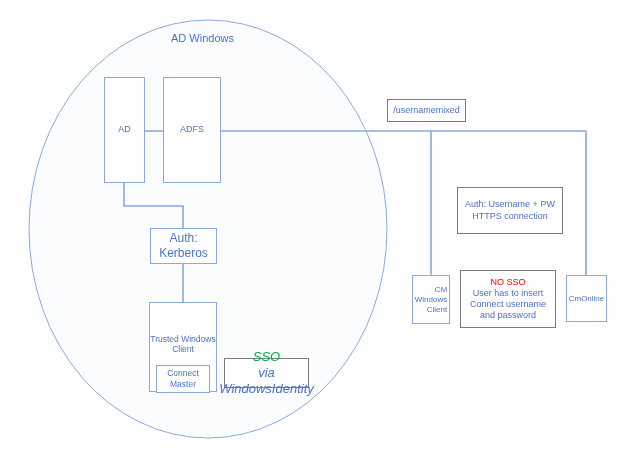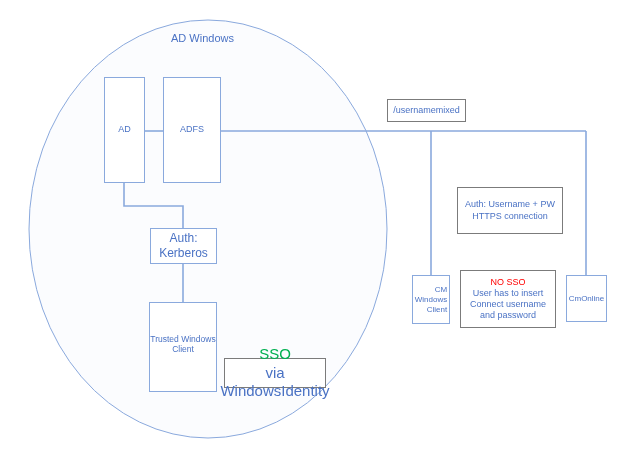--- a/index.html
+++ b/index.html
@@ -88,22 +88,26 @@
 
   <div class="node blue" style="left:150px; top:228px; width:67px; height:36px; font-size:12px;">
     <span class="txt">Auth: Kerberos</span>
   </div>
 
   <div class="node blue" style="left:149px; top:302px; width:68px; height:90px; font-size:8.5px; align-items:flex-end; padding-bottom:36px;">
     <span class="txt">Trusted Windows
 Client</span>
   </div>
 
+  <div class="node blue" style="left:156px; top:365px; width:54px; height:28px; font-size:8.5px;">
+    <span class="txt">Connect
+Master</span>
+  </div>
 
-  <div class="node gray" style="left:224px; top:358px; width:102px; height:30px; font-size:15px;">
+  <div class="node gray" style="left:224px; top:358px; width:85px; height:30px; font-size:13px;font-style:italic;">
     <span class="stack">
       <span class="green">SSO</span>
       <span>via WindowsIdentity</span>
     </span>
   </div>
 
   <div class="node gray" style="left:387px; top:99px; width:79px; height:23px; font-size:9px;">
     <span class="txt">/usernamemixed</span>
   </div>
 

